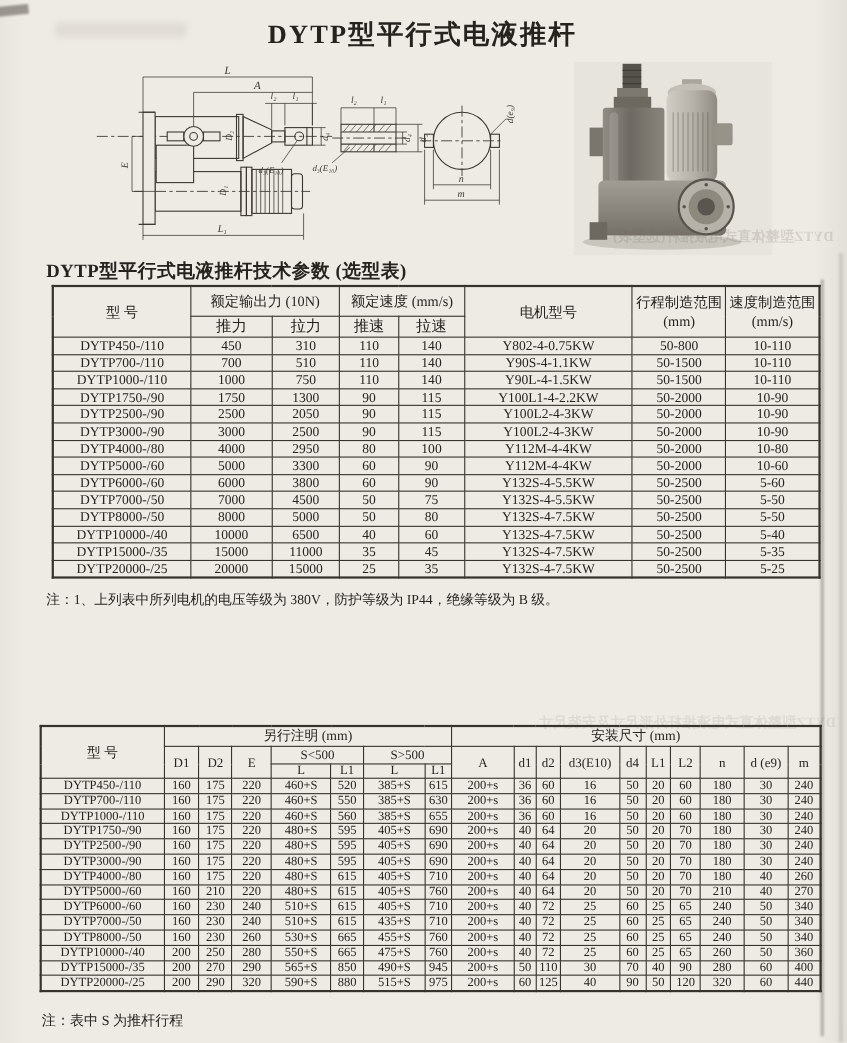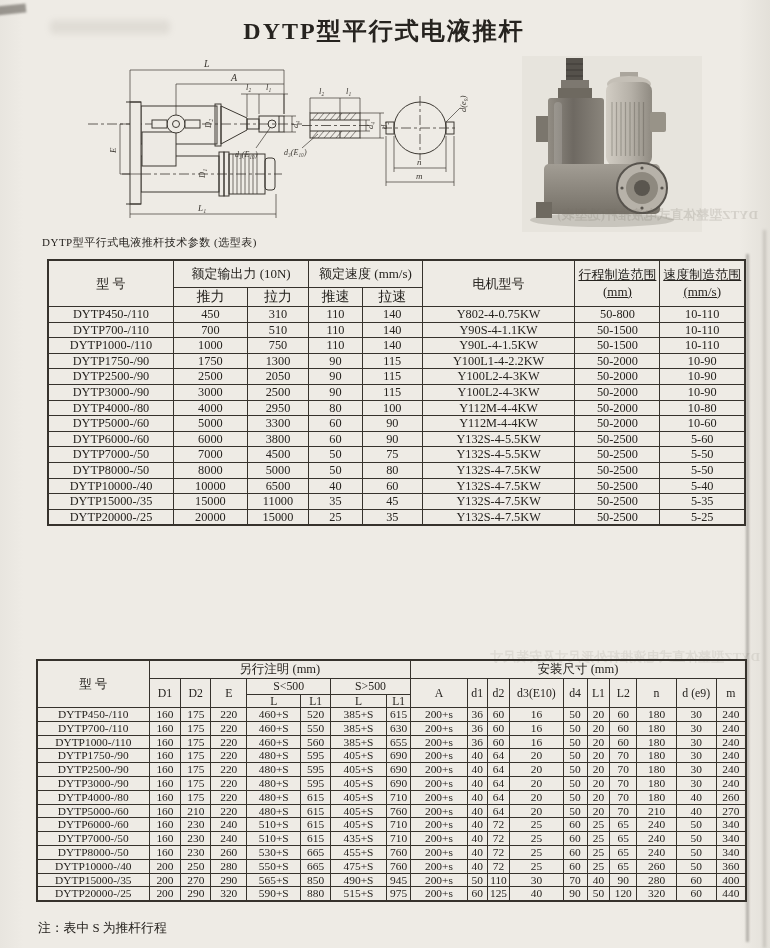--- a/index.html
+++ b/index.html
@@ -21,33 +21,33 @@
   .smudge{position:absolute;left:50px;top:20px;width:120px;height:14px;
     background:#8a8478;opacity:.14;filter:blur(3px);border-radius:4px;}
   .ghost{position:absolute;transform:scaleX(-1);color:#746e63;opacity:.20;
     filter:blur(.6px);font-size:13px;white-space:nowrap;font-weight:bold;}
   .ghost1{top:206px;left:568px;width:190px;}
   .ghost2{top:648px;left:430px;width:330px;opacity:.13;}
 
   .main-title{position:absolute;top:15px;left:0;width:768px;text-align:center;
     font-size:24px;font-weight:bold;letter-spacing:2px;}
   .diagram{position:absolute;top:56px;left:30px;width:720px;height:178px;}
-  .sec-title{position:absolute;font-size:11px;font-weight:normal;letter-spacing:.5px;}
+  .sec-title{position:absolute;font-size:17px;font-weight:bold;letter-spacing:.5px;}
   .sec-title.t1{top:235px;left:42px;}
   .sec-title.t2{top:635px;left:36px;}
 
   table{border-collapse:collapse;table-layout:fixed;position:absolute;
     background:transparent;}
   th,td{border:1px solid #36322c;text-align:center;vertical-align:middle;
     padding:0;font-weight:normal;overflow:hidden;white-space:nowrap;}
   .spec-table{top:259px;left:47px;width:699px;border:2px solid #36322c;font-size:12.5px;}
   .spec-table thead tr.r1 th{height:26px;font-size:13px;}
   .spec-table thead tr.r2 th{height:17px;font-size:14px;}
   .spec-table td{height:14.6px;line-height:14.6px;font-size:12.3px;}
-  th.wrap2{white-space:pre-line;line-height:1.25;text-decoration:underline;}
+  th.wrap2{white-space:pre-line;line-height:1.25;}
 
   .dim-table{top:659px;left:36px;width:711px;border:2px solid #36322c;}
   .dim-table thead tr.r1 th{height:15px;font-size:12.5px;}
   .dim-table thead tr.r2 th{height:15px;font-size:11.8px;}
   .dim-table thead tr.r3 th{height:12px;font-size:11.5px;}
   .dim-table td{height:12.8px;line-height:12.8px;font-size:11.4px;}
 
   .notes{position:absolute;top:534px;left:42px;width:702px;
     font-size:12.5px;line-height:22px;}
   .note-line{padding-left:44px;text-indent:-44px;}
@@ -375,20 +375,21 @@
           <td>25</td>
           <td>35</td>
           <td>Y132S-4-7.5KW</td>
           <td>50-2500</td>
           <td>5-25</td>
         </tr>
       </tbody>
   </table>
 
   <div class="notes">
+    <div class="note-line"><span>注：</span><span>1、上列表中所列电机的电压等级为 380V，防护等级为 IP44，绝缘等级为 B 级。</span></div>
   </div>
 
 
   <table class="dim-table">
     <colgroup>
       <col style="width:15.8%">
         <col style="width:4.5%">
         <col style="width:4.2%">
       <col style="width:5.1%">
         <col style="width:7.6%">

